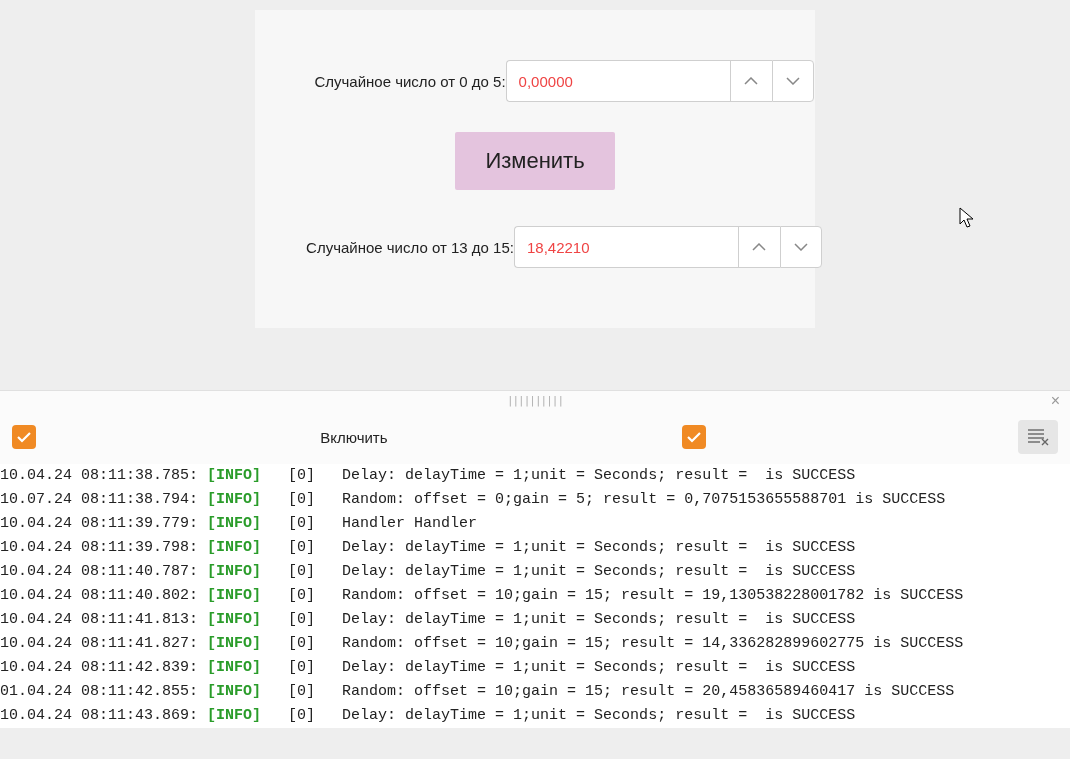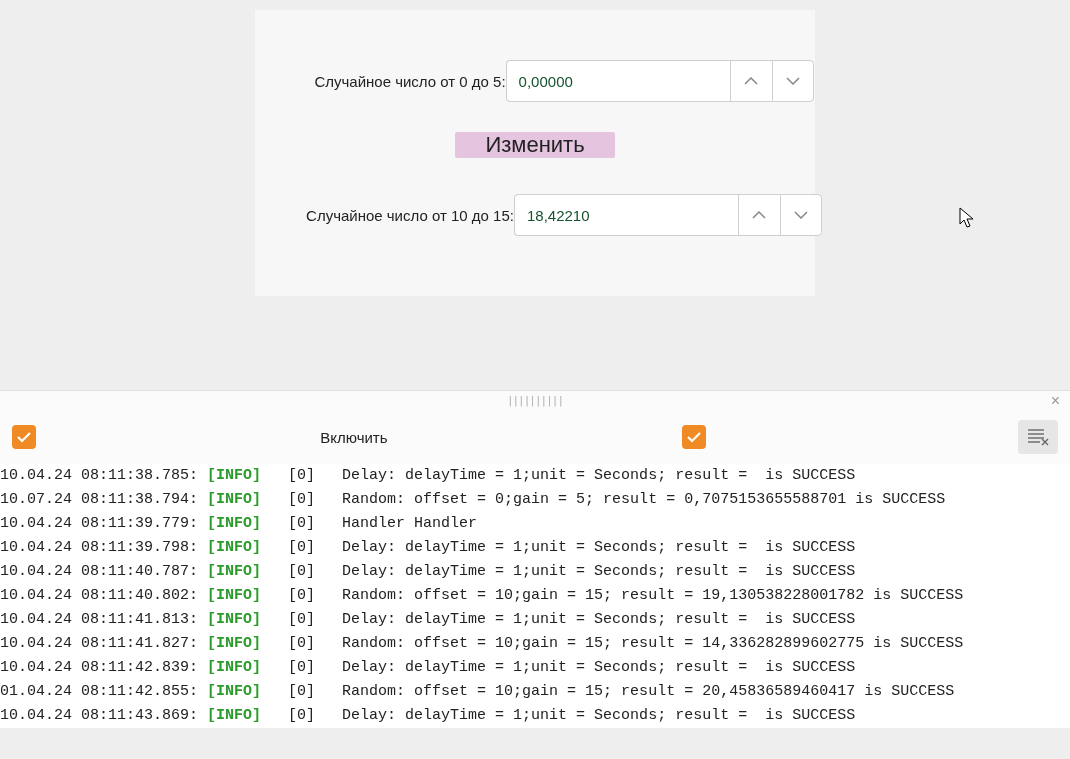--- a/index.html
+++ b/index.html
@@ -44,21 +44,21 @@
       display: flex;
       width: 250px;
     }
     .spinner-input {
       flex: 1;
       height: 42px;
       border: 1px solid #cfcfcf;
       border-right: none;
       padding: 0 12px;
       font-size: 15px;
-      color: #14532d;
+      color: #ef4444;
       background: #fff;
       outline: none;
       border-top-left-radius: 4px;
       border-bottom-left-radius: 4px;
     }
     .spinner-buttons {
       display: flex;
     }
     .spinner-btn {
       width: 42px;
@@ -79,21 +79,21 @@
     }
     .spinner-btn svg {
       width: 14px;
       height: 8px;
     }
     .change-button {
       display: block;
       margin: 0 auto 36px auto;
       background: #e4c4de;
       border: none;
-      padding: 0 30px;
+      padding: 16px 30px;
       font-size: 22px;
       color: #222;
       cursor: pointer;
       border-radius: 2px;
       font-family: inherit;
     }
     .splitter-wrap {
       height: 20px;
       background: #fbfbfb;
       border-top: 1px solid #e0e0e0;
@@ -201,21 +201,21 @@
                 <path d="M1 1 L7 7 L13 1" fill="none" stroke="#888" stroke-width="1.5"></path>
               </svg>
           </div>
         </div>
       </div>
     </div>
 
     <button class="change-button">Изменить</button>
 
     <div class="form-row">
-      <label class="form-label">Случайное число от 10 до 15:</label>
+      <label class="form-label">Случайное число от 13 до 15:</label>
       <div class="spinner-wrap">
         <input class="spinner-input" value="18,42210" style="">
         <div class="spinner-buttons">
           <div class="spinner-btn">
             <svg viewBox="0 0 14 8">
                 <path d="M1 7 L7 1 L13 7" fill="none" stroke="#888" stroke-width="1.5"></path>
               </svg>
           </div>
           <div class="spinner-btn">
             <svg viewBox="0 0 14 8">

